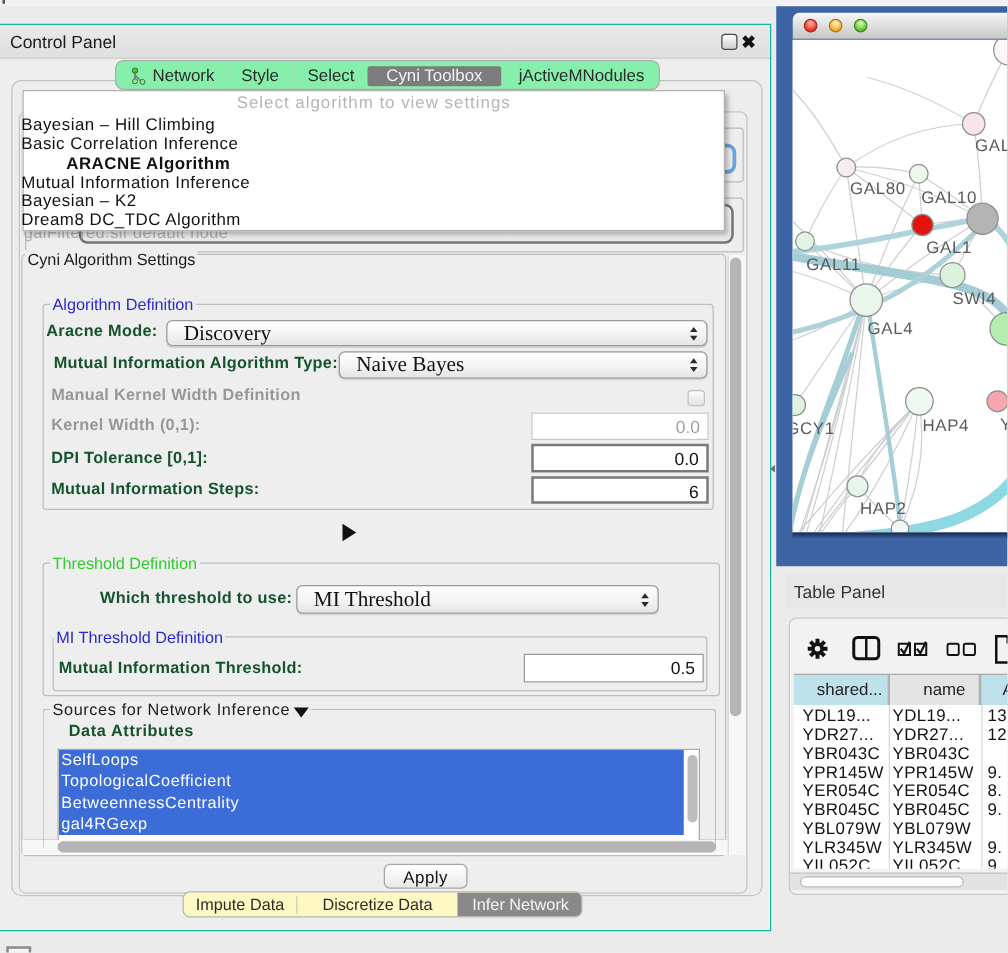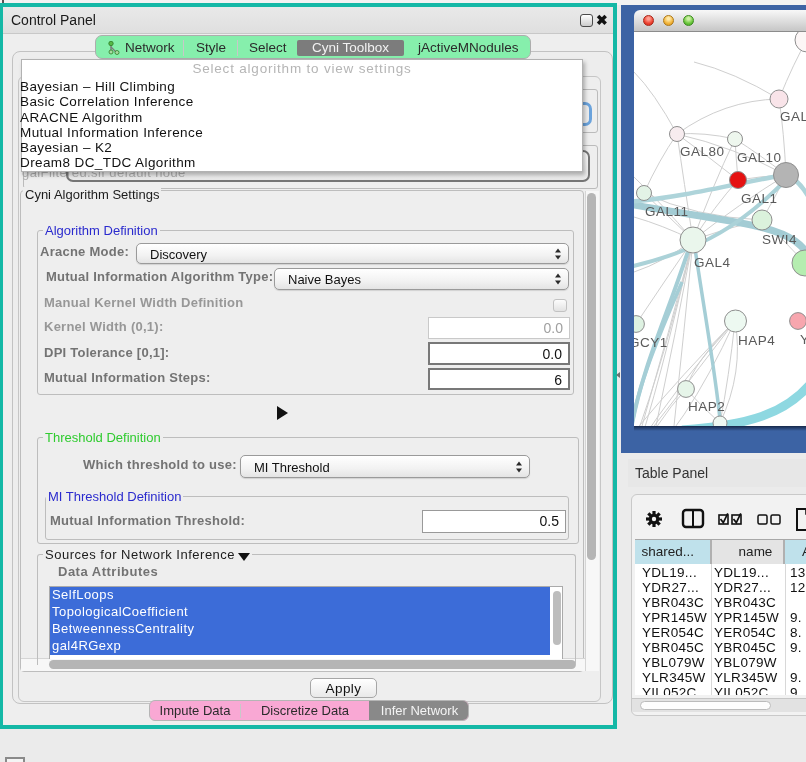--- a/index.html
+++ b/index.html
@@ -1,41 +1,41 @@
 <!DOCTYPE html>
 <html><head>
 <meta charset="utf-8">
 <style>
 * { margin:0; padding:0; box-sizing:border-box; }
 html,body { width:806px; height:762px; overflow:hidden; }
 body { font-family:"Liberation Sans", sans-serif; background:#ebebeb; position:relative; }
 .abs { position:absolute; }
-.lbl { font-weight:bold; font-size:13px; color:#737373; letter-spacing:0.25px; white-space:nowrap; line-height:14px; }
+.lbl { font-weight:bold; font-size:13px; color:#14532d; letter-spacing:0.25px; white-space:nowrap; line-height:14px; }
 .dis { color:#979797; }
 .combo {
   position:absolute; border:1px solid #9a9a9a; border-radius:5px;
   background:linear-gradient(#ffffff,#f2f2f2 60%,#e4e4e4);
   box-shadow:0 1px 1px rgba(0,0,0,0.12);
 }
-.combo .ct { position:absolute; left:13px; top:50%; transform:translateY(-50%); font-size:13px; color:#111; white-space:nowrap; }
+.combo .ct { position:absolute; left:13px; top:50%; transform:translateY(-50%); font-size:17px; color:#111; white-space:nowrap;font-family:Liberation Serif, serif; }
 .spin { position:absolute; right:7px; top:50%; transform:translateY(-50%); width:6px; height:11px; }
 .spin:before { content:""; position:absolute; left:0; top:0; border-left:3px solid transparent; border-right:3px solid transparent; border-bottom:4px solid #2a2a2a; }
 .spin:after { content:""; position:absolute; left:0; bottom:0; border-left:3px solid transparent; border-right:3px solid transparent; border-top:4px solid #2a2a2a; }
 .field { position:absolute; background:#fff; font-size:14px; color:#111; text-align:right; padding-right:6px; line-height:21px; }
 .grp { position:absolute; border:1px solid #bdbdbd; border-radius:3px; }
 .leg { position:absolute; top:-8px; left:5px; background:#eeeeee; padding:0 2px; font-size:13px; color:#1c1c1c; white-space:nowrap; line-height:15px;}
 </style>
 </head>
 <body>
 
 <div class="abs" style="left:0;top:0;width:806px;height:5px;background:#f2f2f2;"></div>
 
 <div class="abs" style="left:2px;top:0;width:2px;height:3px;background:#555;"></div>
 
-<div class="abs" style="left:-1px;top:3px;width:618px;height:726px;background:#eeeeee;border:4px solid #14b8a6;">
+<div class="abs" style="left:-1px;top:19px;width:618px;height:726px;background:#eeeeee;border:1px solid #14b8a6;">
 
   <div class="abs" style="left:0;top:0;width:100%;height:27px;background:linear-gradient(#e9e9e9,#dfdfdf);border-bottom:1px solid #c8c8c8;">
     <div class="abs" style="left:8px;top:0;line-height:27px;font-size:14px;color:#1a1a1a;">Control Panel</div>
     <div class="abs" style="left:577px;top:7px;width:13px;height:13px;border:1.5px solid #4a4a4a;border-radius:3px;background:linear-gradient(#ffffff,#cccccc);"></div>
     <div class="abs" style="left:593px;top:5px;font-size:14px;font-weight:bold;color:#111;">✖</div>
   </div>
 
   <div class="abs" style="left:9px;top:44px;width:601px;height:653px;background:#ededed;border:1px solid #c2c2c2;border-radius:8px;"></div>
 
   <div class="abs" style="left:15px;top:69px;width:583px;height:626px;background:#eeeeee;border:1px solid #c6c6c6;border-radius:6px;"></div>
@@ -61,21 +61,21 @@
   <div class="abs" style="left:60px;top:95px;width:529px;height:24px;border:3px solid #6ba3dc;border-radius:7px;"></div>
   <div class="abs" style="left:20px;top:138px;width:575px;height:44px;border:1px solid #bbbbbb;border-radius:3px;"></div>
   <div class="abs" style="left:63px;top:143px;width:524px;height:32px;border:2px solid #757575;border-radius:7px;background:linear-gradient(#fcfcfc,#e8e8e8);"></div>
   <div class="abs" style="left:19px;top:158px;font-size:13px;color:#b0b0b0;letter-spacing:0.4px;">galFiltered.sif default node</div>
 
   <div class="abs" style="left:18px;top:52px;width:562px;height:113px;background:#ffffff;border:1px solid #b2b2b2;box-shadow:2px 3px 4px rgba(0,0,0,0.28);">
     <div class="abs" style="left:0;top:1px;width:100%;text-align:center;font-size:13.5px;color:#b5b5b5;line-height:15px;letter-spacing:0.8px;">Select algorithm to view settings</div>
     <div class="abs" style="left:-2px;top:19px;font-size:13.5px;color:#111;line-height:15.3px;letter-spacing:0.4px;">
       <div style="padding-left:0px;">Bayesian – Hill Climbing</div>
       <div>Basic Correlation Inference</div>
-      <div style="font-weight:normal;">ARACNE Algorithm</div>
+      <div style="font-weight:bold;margin-left:36px;">ARACNE Algorithm</div>
       <div>Mutual Information Inference</div>
       <div>Bayesian – K2</div>
       <div>Dream8 DC_TDC Algorithm</div>
     </div>
   </div>
 
   <div class="grp" style="left:17px;top:183px;width:564px;height:482px;border-radius:4px;">
     <span class="leg" style="background:#eeeeee;top:-4px;left:2px;">Cyni Algorithm Settings</span>
   </div>
 
@@ -133,21 +133,21 @@
       <div>SelfLoops</div>
         <div>TopologicalCoefficient</div>
         <div>BetweennessCentrality</div>
         <div>gal4RGexp</div>
     </div>
     <div class="abs" style="left:503px;top:4px;width:8px;height:54px;background:#bdbdbd;border-radius:4px;"></div>
   </div>
 
   <div class="abs" style="left:270px;top:671px;width:67px;height:20px;border:1px solid #a6a6a6;border-radius:5px;background:linear-gradient(#ffffff,#e9e9e9);text-align:center;line-height:19px;font-size:13.5px;letter-spacing:0.4px;color:#111;margin-left:37px;">Apply</div>
 
-  <div class="abs" style="left:146px;top:693px;width:320px;height:21px;background:#f9a8d4;border:1px solid #b5b5b5;border-radius:6px;overflow:hidden;font-size:13px;color:#2b2b2b;">
+  <div class="abs" style="left:146px;top:693px;width:320px;height:21px;background:#fef9c3;border:1px solid #b5b5b5;border-radius:6px;overflow:hidden;font-size:13px;color:#2b2b2b;">
     <div class="abs" style="left:0;top:0;width:90px;text-align:center;line-height:20px;">Impute Data</div>
     <div class="abs" style="left:90px;top:3px;width:1px;height:14px;background:#c8c8c8;"></div>
     <div class="abs" style="left:91px;top:0;width:128px;text-align:center;line-height:20px;">Discretize Data</div>
     <div class="abs" style="left:219px;top:0;width:101px;height:21px;background:#898989;color:#f4f4f4;text-align:center;line-height:20px;">Infer Network</div>
   </div>
 </div>
 
 <div class="abs" style="left:621px;top:5px;width:185px;height:448px;background:#3c63a4;">
 
   <div class="abs" style="left:13px;top:5px;width:172px;height:22px;background:linear-gradient(#f8f8f8,#c6c6c6);border-bottom:1px solid #8c8c8c;border-top-left-radius:6px;">
@@ -276,21 +276,21 @@
       <path d="M87.5,12 l2.8,3.6 l4.5,-9.2" stroke-width="1.7"></path>
       <rect x="112" y="8" width="9" height="9" rx="1.5" stroke-width="1.5"></rect>
       <rect x="125" y="8" width="9" height="9" rx="1.5" stroke-width="1.5"></rect>
     </g>
 
     <path d="M151,2 h9 l5,5 v16 h-14 z" fill="none" stroke="#111" stroke-width="2"></path>
     <path d="M160,2 v5 h5" fill="none" stroke="#111" stroke-width="1.6"></path>
   </svg>
 
   <div class="abs" style="left:3px;top:44px;width:187px;height:25px;border-top:1px solid #a8a8a8;border-bottom:1px solid #b0b0b0;">
-    <div class="abs" style="left:0;top:0;width:75px;height:24px;background:#bfe1eb;text-align:right;padding-right:16px;line-height:24px;font-size:13.5px;color:#222;">shared...</div>
+    <div class="abs" style="left:0;top:0;width:75px;height:24px;background:#bfe1eb;text-align:right;padding-right:4px;line-height:24px;font-size:13.5px;color:#222;">shared...</div>
     <div class="abs" style="left:75px;top:0;width:73px;height:24px;background:#e4e4e4;border-left:2px solid #b0b0b0;text-align:center;line-height:24px;font-size:13.5px;color:#222;"><span style="margin-left:16px;">name</span></div>
     <div class="abs" style="left:148px;top:0;width:42px;height:24px;background:#bfe1eb;border-left:2px solid #b0b0b0;line-height:24px;font-size:13.5px;color:#222;"><span style="margin-left:17px;">A</span></div>
   </div>
 
   <div class="abs" style="left:3px;top:69px;width:187px;height:131px;background:#fff;overflow:hidden;font-size:13px;color:#111;">
     <div class="abs" style="left:76px;top:0;width:1px;height:135px;background:#d8d8d8;"></div>
     <div class="abs" style="left:150px;top:0;width:1px;height:135px;background:#d8d8d8;"></div>
     <div class="abs" style="left:7px;top:1px;line-height:15px;font-size:13.5px;letter-spacing:0.3px;">YDL19...<br>YDR27...<br>YBR043C<br>YPR145W<br>YER054C<br>YBR045C<br>YBL079W<br>YLR345W<br>YIL052C</div>
     <div class="abs" style="left:79px;top:1px;line-height:15px;font-size:13.5px;letter-spacing:0.3px;">YDL19...<br>YDR27...<br>YBR043C<br>YPR145W<br>YER054C<br>YBR045C<br>YBL079W<br>YLR345W<br>YIL052C</div>
     <div class="abs" style="left:155px;top:1px;line-height:15px;font-size:13.5px;letter-spacing:0.3px;">13<br>12<br><br>9.<br>8.<br>9.<br><br>9.<br>9.</div>

